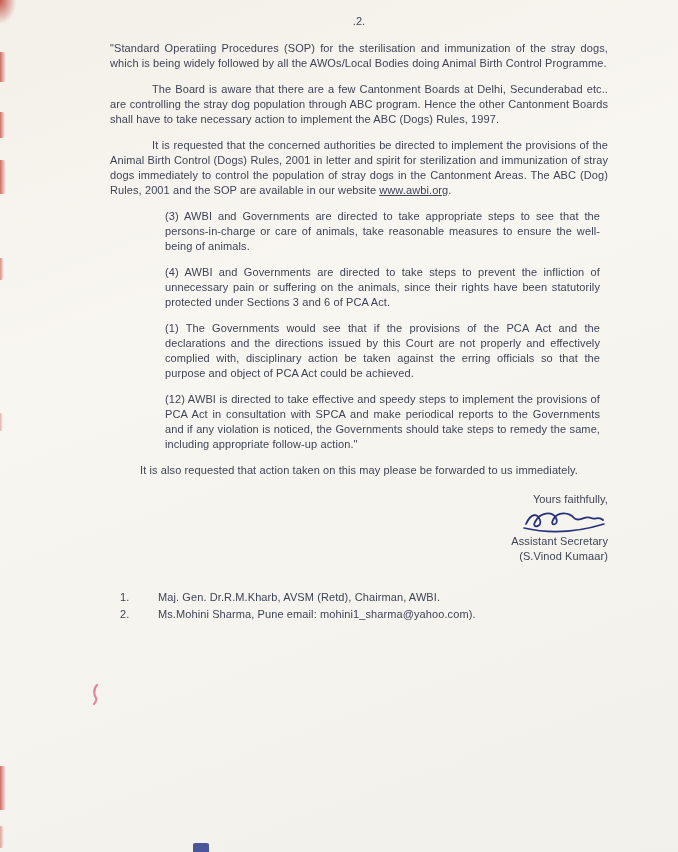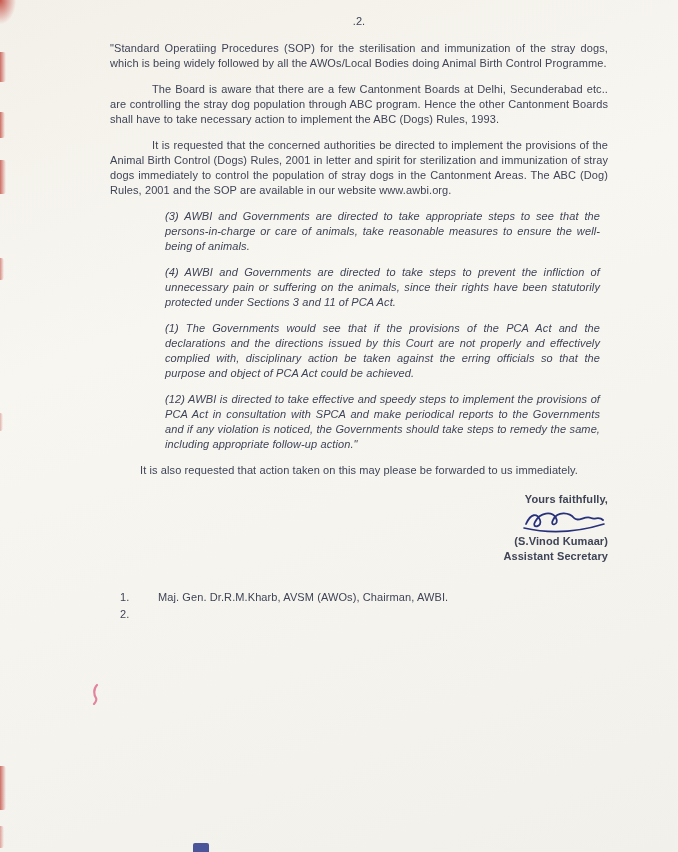--- a/index.html
+++ b/index.html
@@ -21,31 +21,29 @@
     top: 14px;
     font-size: 11px;
     line-height: 15px;
     letter-spacing: 0.1px;
   }
   .pagenum { text-align: center; margin-bottom: 12px; }
   .para { text-align: justify; margin: 0 0 11px 0; }
   .indent { text-indent: 42px; }
   .big-indent { text-indent: 85px; }
   .quote {
-    font-style: italic;
     margin: 0 8px 11px 55px;
     text-align: justify;
   }
-  .link { }
+  .link { text-decoration: underline; }
   .after-quotes { margin-bottom: 14px; text-align: center; }
   .closing {
     text-align: right;
     margin: 0 0 26px 0;
     line-height: 15px;
-    font-weight: bold;
   }
   .closing .sig-wrap { height: 24px; margin: 2px 2px 1px 0; }
   .copy-line { margin: 0 0 7px 2px; text-align: left; }
   .copy-item { display: flex; margin: 0 0 2px 10px; }
   .copy-item .num { width: 38px; flex: 0 0 38px; }
   
   .artifact { position: absolute; pointer-events: none; }
   .corner-red { top: 0; left: 0; width: 16px; height: 24px;
     background: radial-gradient(ellipse at 0 0, rgba(191,58,47,0.85), rgba(191,58,47,0) 72%); }
   .edge-red { left: 0; border-radius: 0 3px 3px 0;
@@ -81,47 +79,48 @@
   </div>
   <div class="artifact blue-mark"></div>
 
   <div class="content">
 
     <div class="pagenum">.2.</div>
 
     <p class="para">"Standard Operatiing Procedures (SOP) for the sterilisation and immunization of the stray dogs, which is being widely followed by all the AWOs/Local Bodies doing Animal Birth Control Programme.</p>
 
 
-    <p class="para indent">The Board is aware that there are a few Cantonment Boards at Delhi, Secunderabad etc.. are controlling the stray dog population through ABC program. Hence the other Cantonment Boards shall have to take necessary action to implement the ABC (Dogs) Rules, 1993.</p>
+    <p class="para indent">The Board is aware that there are a few Cantonment Boards at Delhi, Secunderabad etc.. are controlling the stray dog population through ABC program. Hence the other Cantonment Boards shall have to take necessary action to implement the ABC (Dogs) Rules, 1997.</p>
 
     <p class="para indent"><span>It is requested that the concerned authorities be directed to implement the provisions of the Animal Birth Control (Dogs) Rules, 2001 in letter and spirit for sterilization and immunization of stray dogs immediately to control the population of stray dogs in the Cantonment Areas. The ABC (Dog) Rules, 2001 and the SOP are available in our website </span><span class="link">www.awbi.org</span><span>.</span></p>
 
 
     <p class="quote">(3) AWBI and Governments are directed to take appropriate steps to see that the persons-in-charge or care of animals, take reasonable measures to ensure the well-being of animals.</p>
-    <p class="quote">(4) AWBI and Governments are directed to take steps to prevent the infliction of unnecessary pain or suffering on the animals, since their rights have been statutorily protected under Sections 3 and 11 of PCA Act.</p>
+    <p class="quote">(4) AWBI and Governments are directed to take steps to prevent the infliction of unnecessary pain or suffering on the animals, since their rights have been statutorily protected under Sections 3 and 6 of PCA Act.</p>
     <p class="quote">(1) The Governments would see that if the provisions of the PCA Act and the declarations and the directions issued by this Court are not properly and effectively complied with, disciplinary action be taken against the erring officials so that the purpose and object of PCA Act could be achieved.</p>
     <p class="quote">(12) AWBI is directed to take effective and speedy steps to implement the provisions of PCA Act in consultation with SPCA and make periodical reports to the Governments and if any violation is noticed, the Governments should take steps to remedy the same, including appropriate follow-up action."</p>
 
     <p class="para after-quotes">It is also requested that action taken on this may please be forwarded to us immediately.</p>
 
     <div class="closing">
       <div>Yours faithfully,</div>
       <div class="sig-wrap">
         <svg width="84" height="24" viewBox="0 0 84 24">
           <path d="M4,15 C9,4 15,4 18,11 C21,18 9,20 13,13 C18,3 30,2 34,9 C38,16 27,18 31,11 C36,1 48,4 52,9 C56,14 63,6 69,9 C73,11 77,7 81,11" stroke="#27307a" stroke-width="1.8" fill="none" stroke-linecap="round"></path>
           <path d="M2,19 C28,25 56,23 82,15" stroke="#27307a" stroke-width="1.6" fill="none" stroke-linecap="round"></path>
         </svg>
       </div>
+      <div>Assistant Secretary</div>
       <div>(S.Vinod Kumaar)</div>
-      <div>Assistant Secretary</div>
     </div>
 
 
     <div class="copy-item">
       <span class="num">1.</span>
-      <span>Maj. Gen. Dr.R.M.Kharb, AVSM (AWOs), Chairman, AWBI.</span>
+      <span>Maj. Gen. Dr.R.M.Kharb, AVSM (Retd), Chairman, AWBI.</span>
     </div>
     <div class="copy-item">
       <span class="num">2.</span>
+      <span>Ms.Mohini Sharma, Pune email: mohini1_sharma@yahoo.com).</span>
     </div>
 
   </div>
 </div>
 
 </body></html>

